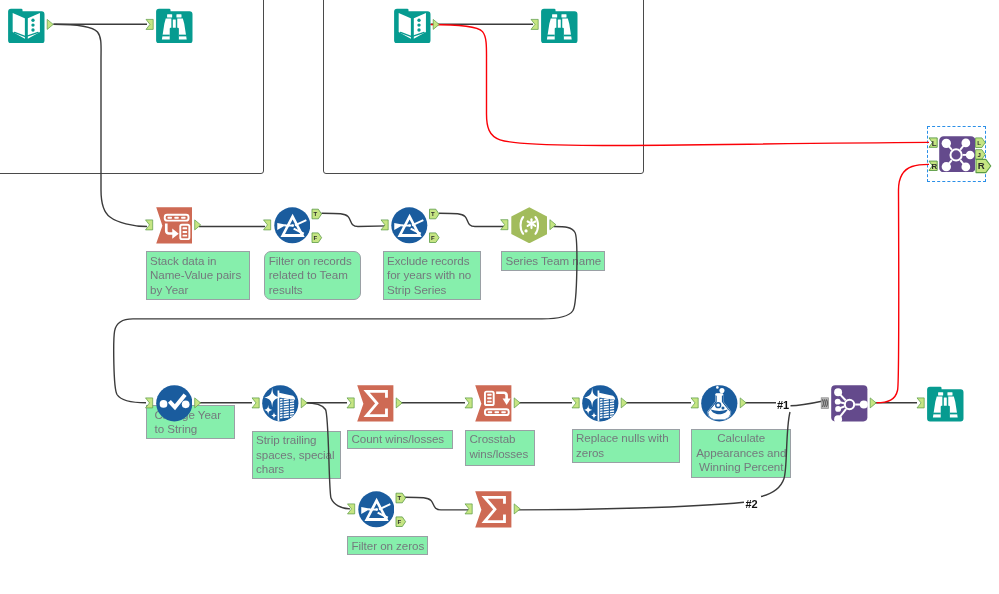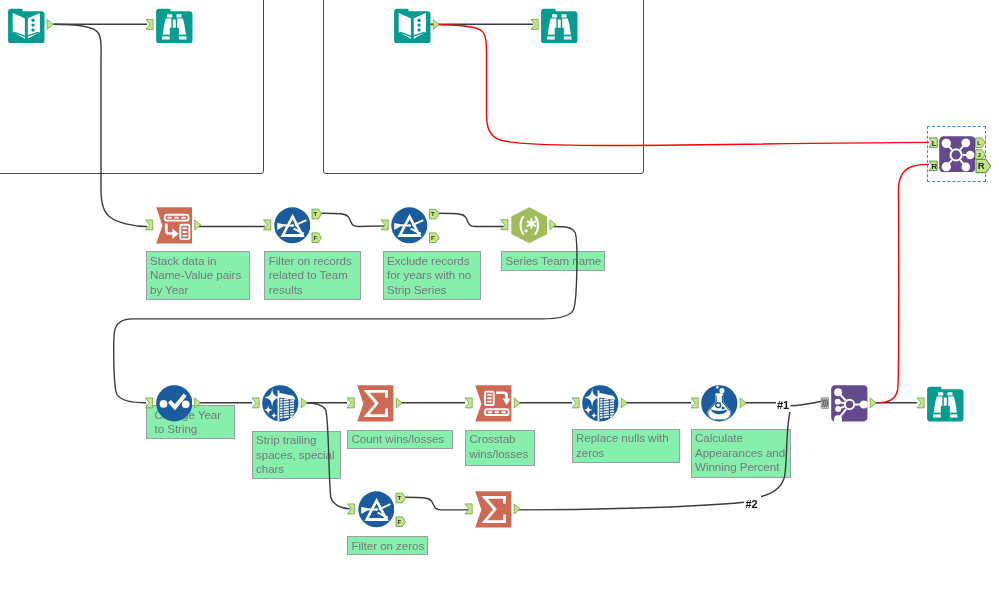--- a/index.html
+++ b/index.html
@@ -45,29 +45,29 @@
 <path d="M622,402.8 L691,402.8" fill="none" stroke="#3b3b3b" stroke-width="1.4"></path>
 <path d="M741,402.8 L776,402.8" fill="none" stroke="#3b3b3b" stroke-width="1.4"></path>
 <path d="M790.5,405.8 C799,405.8 809,404.0 823,401.0" fill="none" stroke="#3b3b3b" stroke-width="1.4"></path>
 <path d="M871,402.8 L917,402.8" fill="none" stroke="#3b3b3b" stroke-width="1.4"></path>
 <path d="M876.5,402.8 C888,402.8 895.5,400 897.6,390 C899.5,381 898.5,200 898.5,190 C898.5,178 902,170 912,166.5 C918,164.4 924,164.4 929,164.4" fill="none" stroke="#fb0007" stroke-width="1.4"></path>
 <path d="M405,497.3 C423,497.3 428,497.6 431,500.5 C434.5,504 433,509.9 441,509.9 L468,509.9" fill="none" stroke="#3b3b3b" stroke-width="1.4"></path>
 <path d="M515,509.9 C590,509.9 690,507.4 744,502.2" fill="none" stroke="#3b3b3b" stroke-width="1.4"></path>
 <path d="M761,496.5 C772,493.8 780.5,489 784,478.5 C787.5,468 785.5,430 790,412" fill="none" stroke="#3b3b3b" stroke-width="1.4"></path>
 </svg>
 <div class="anno" style="left:145.5px;top:251px;width:104px;height:49px;"><span>Stack data in Name-Value pairs by Year</span></div>
-<div class="anno" style="left:264.3px;top:251px;width:97px;height:49px;"><span>Filter on records related to Team results</span></div>
+<div class="anno" style="left:264.3px;top:251px;width:97px;height:49px;border-radius:7px;"><span>Filter on records related to Team results</span></div>
 <div class="anno" style="left:382.5px;top:251px;width:98px;height:49px;"><span>Exclude records for years with no Strip Series</span></div>
 <div class="anno" style="left:501px;top:251px;width:104px;height:20px;"><span>Series Team name</span></div>
 <div class="anno" style="left:145.5px;top:405px;width:89px;height:34px;padding-left:8px;"><span>Change Year to String</span></div>
 <div class="anno" style="left:251.5px;top:430.5px;width:89px;height:48px;"><span>Strip trailing spaces, special chars</span></div>
 <div class="anno" style="left:347px;top:429.5px;width:106px;height:19px;"><span>Count wins/losses</span></div>
 <div class="anno" style="left:465px;top:429.5px;width:70px;height:36px;"><span>Crosstab wins/losses</span></div>
 <div class="anno" style="left:571.5px;top:428.5px;width:108px;height:34px;"><span>Replace nulls with zeros</span></div>
-<div class="anno" style="left:690.5px;top:428.5px;width:100px;height:49px;"><span>Calculate Appearances and Winning Percent</span></div>
+<div class="anno" style="left:690.5px;top:428.5px;width:100px;height:49px;text-align:center;"><span>Calculate Appearances and Winning Percent</span></div>
 <div class="anno" style="left:347px;top:536px;width:81px;height:19px;"><span>Filter on zeros</span></div>
 <div class="tool" style="left:8px;top:6.5px;width:36.6px;height:36.6px;"><svg width="36.6" height="36.6" viewBox="0 0 36 36">
         <path d="M3.0,1.6 H13.0 a1.3,1.3 0 0 1 1.3,1.3 V4.2 H33.0 a2.9,2.9 0 0 1 2.9,2.9 V32.9 a2.9,2.9 0 0 1 -2.9,2.9 H3.0 A2.9,2.9 0 0 1 0.1,32.9 V4.5 A2.9,2.9 0 0 1 3.0,1.6 Z" fill="#069b90"></path>
  <g fill="#ffffff">
   <path d="M17.0,11.2 L4.6,6.0 V24.6 L17.0,31.6 Z"></path>
   <path d="M19.0,11.2 L31.4,6.0 V24.6 L19.0,31.6 Z"></path>
  </g>
  <g fill="#069b90">
   <circle cx="24.6" cy="13.0" r="1.65"></circle>
   <circle cx="24.6" cy="17.8" r="1.65"></circle>

